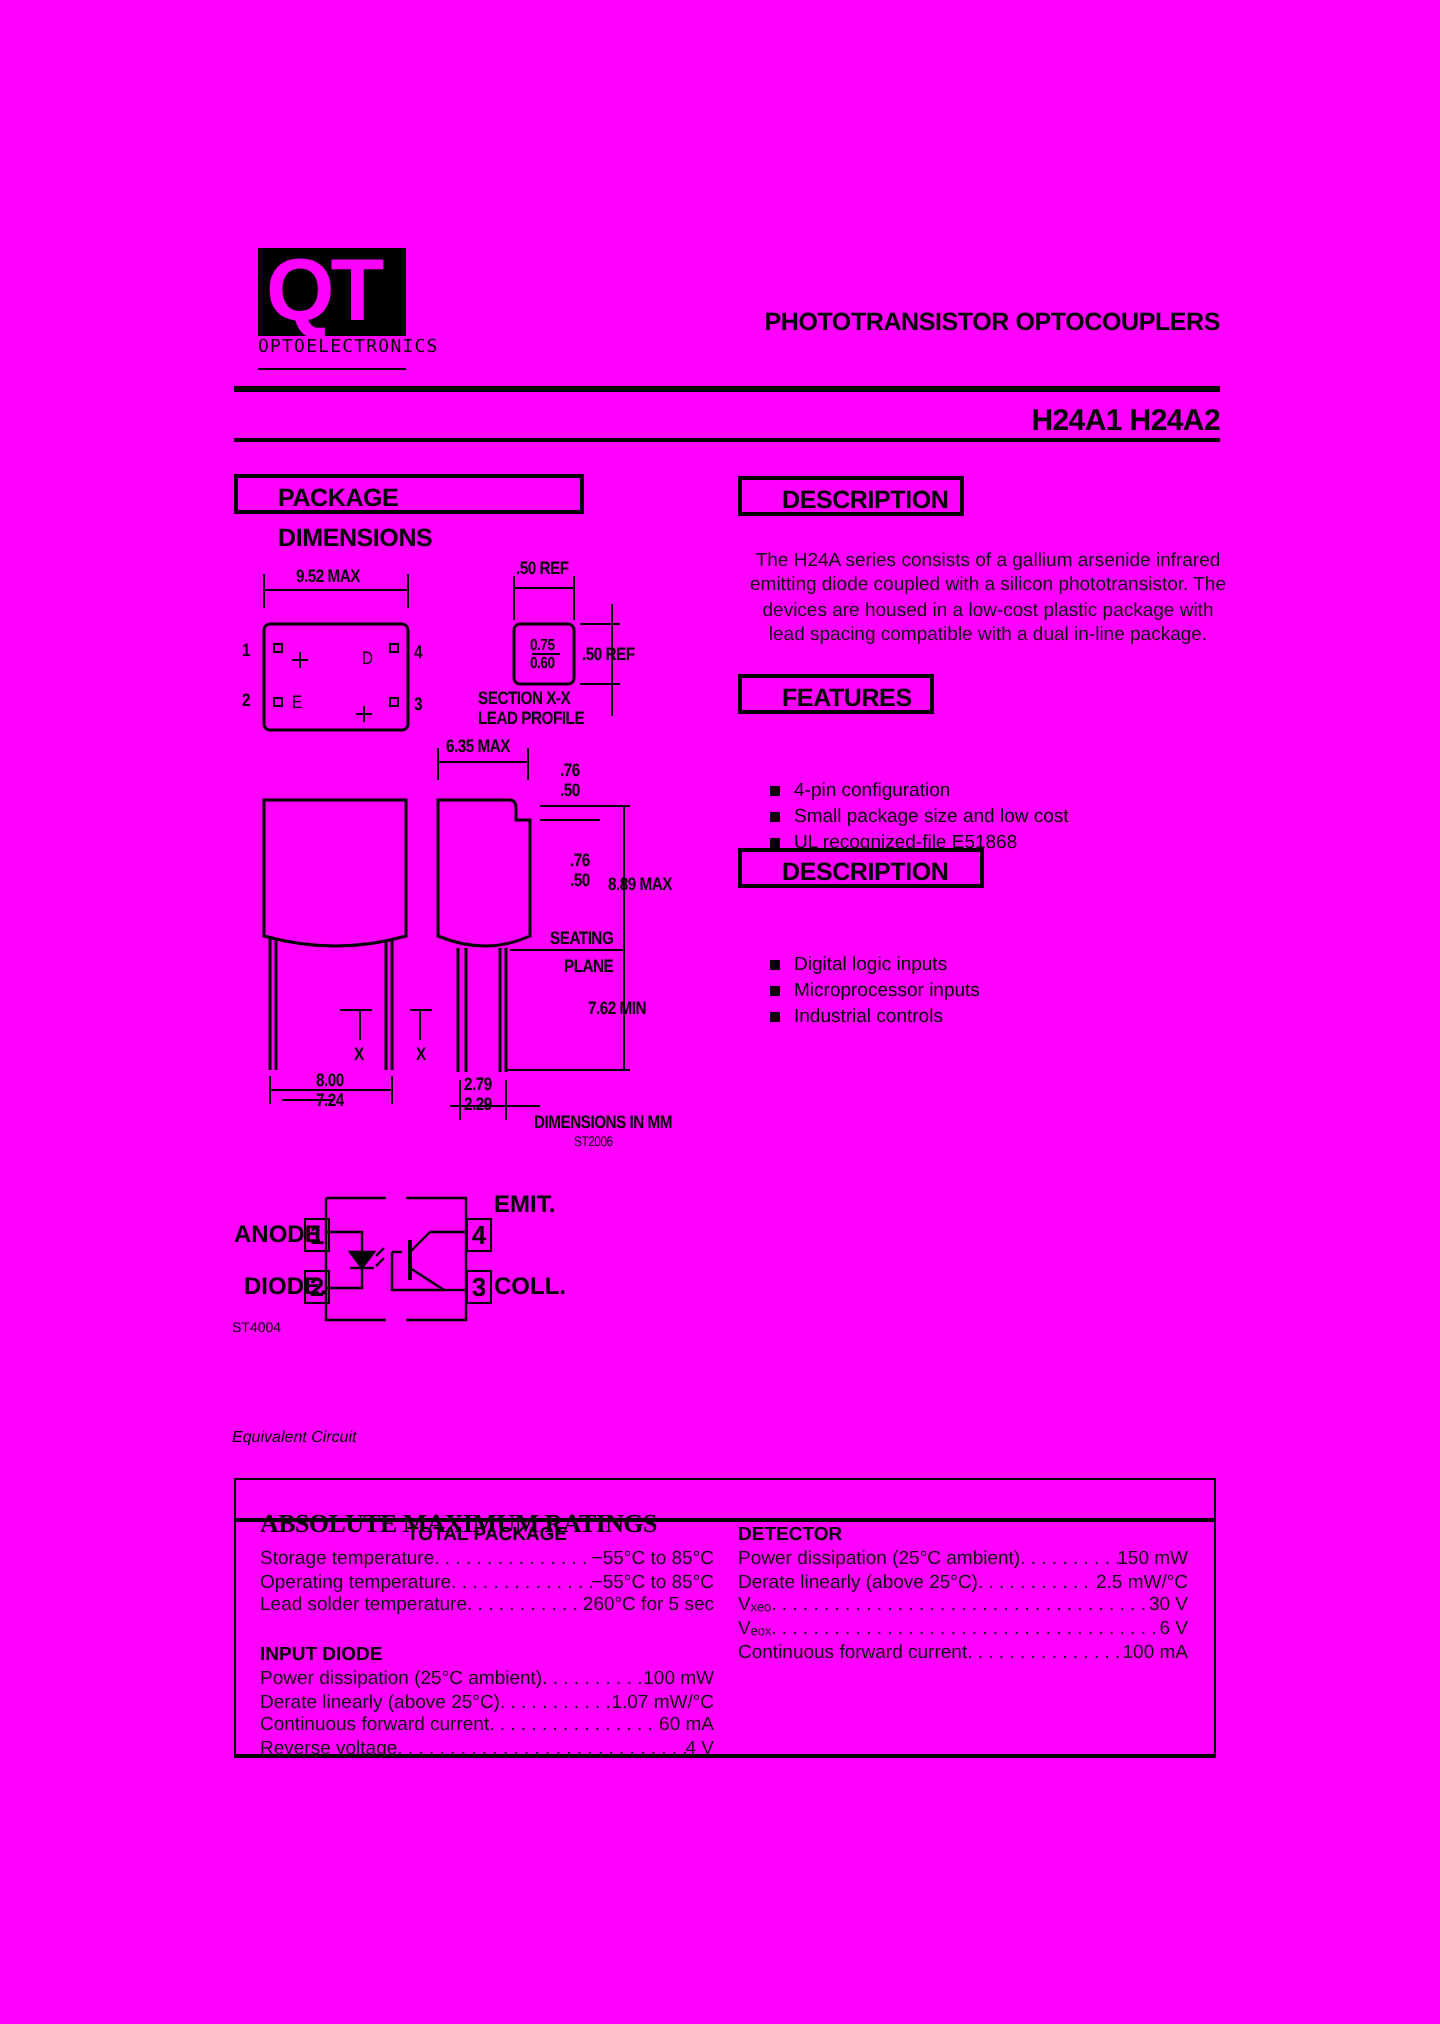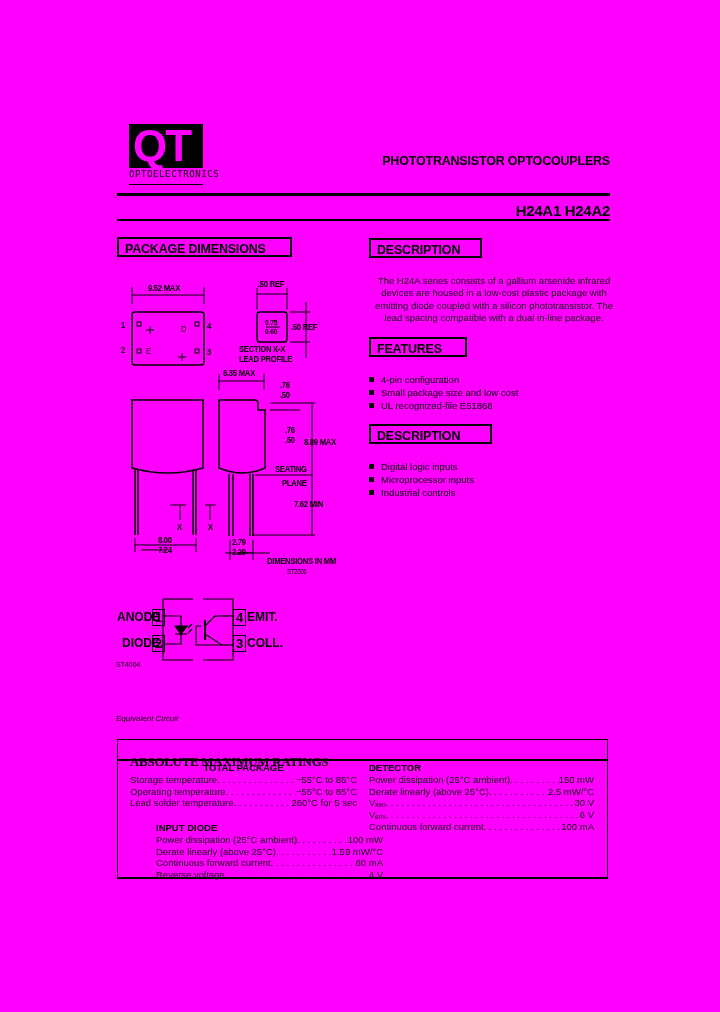--- a/index.html
+++ b/index.html
@@ -9,23 +9,23 @@
     }
     .abs { position:absolute; }
     .logo { left:117px; top:124px; width:74px; height:62px;margin-left:12px; }
     .logo .box { position:absolute; left:0; top:0; width:74px; height:44px; background:#000; }
     .logo .q { position:absolute; left:4px; top:2px; font-family:"Liberation Sans", sans-serif; font-weight:bold; font-size:44px; line-height:40px; color:#ff00ff; letter-spacing:-2px; }
     .logo .sub { position:absolute; left:0; top:44px; font-family:"DejaVu Sans Mono", monospace; font-size:9px; letter-spacing:0.6px; line-height:12px; }
     .logo .uline { position:absolute; left:0; top:60px; width:74px; height:1px; background:#000; }
     .title { right:110px; top:154px; font-weight:bold; font-size:12.5px; letter-spacing:-0.2px; }
     .rule { left:117px; width:493px; height:3px; background:#000; }
     .part { right:110px; top:202px; font-weight:bold; font-size:15px; letter-spacing:-0.3px; }
-    .secbox { border:2px solid #000; height:20px; padding:0 6px; font-weight:bold; font-size:12.5px; line-height:20px; box-sizing:border-box; letter-spacing:-0.2px; }
+    .secbox { border:2px solid #000; height:20px; padding:0 20px; font-weight:bold; font-size:12.5px; line-height:20px; box-sizing:border-box; letter-spacing:-0.2px; }
     .body-text { font-size:9.5px; line-height:12.3px; color:#111; }
-    .list { margin:0; padding:0; list-style:none; }
+    .list { margin:16px; padding:0; list-style:none; }
     .list li { font-size:9.5px; line-height:13px; position:relative; padding-left:12px; }
     .list li:before { content:""; position:absolute; left:0; top:4px; width:5px; height:5px; background:#000; }
     .dimtxt { font-family:"Liberation Sans", sans-serif; font-weight:bold; font-size:9px; letter-spacing:-0.3px; transform:scaleX(0.85); transform-origin:left top; white-space:nowrap; }
     .ratings { left:117px; top:739px; width:491px; height:140px; border:1px solid #000; border-bottom:2px solid #000; box-sizing:border-box; }
     .ratings .hdr { position:absolute; left:0; top:0; right:0; height:19px; border-bottom:2px solid #000; }
     .ratings .hdr span { position:absolute; left:12px; top:14px; font-weight:bold; font-size:13px; letter-spacing:-0.3px;font-family:Liberation Serif, serif; }
     .grp-title { font-weight:bold; font-size:9.5px; line-height:12px; }
     .row { display:flex; font-size:9.5px; line-height:11.7px; color:#111; }
     .row .lbl { white-space:nowrap; }
     .row .dots { flex:1; overflow:hidden; white-space:nowrap; }
@@ -144,22 +144,22 @@
   <div class="abs dimtxt" style="left:207px;top:321px;">4</div>
   <div class="abs dimtxt" style="left:181px;top:324px;font-weight:normal;">D</div>
   <div class="abs dimtxt" style="left:146px;top:346px;font-weight:normal;">E</div>
 </div>
 
 <div class="abs secbox" style="left:369px;top:238px;width:113px;">
   <span>DESCRIPTION</span>
 </div>
 <div class="abs body-text" style="left:369px;top:275px;width:250px;text-align:center;">
   <div>The H24A series consists of a gallium arsenide infrared</div>
+  <div>emitting diode coupled with a silicon phototransistor. The</div>
   <div>devices are housed in a low-cost plastic package with</div>
-  <div>emitting diode coupled with a silicon phototransistor. The</div>
   <div>lead spacing compatible with a dual in-line package.</div>
 </div>
 
 <div class="abs secbox" style="left:369px;top:337px;width:98px;">
   <span>FEATURES</span>
 </div>
 <ul class="abs list" style="left:369px;top:373px;">
   <li>4-pin configuration</li>
   <li>Small package size and low cost</li>
   <li>UL recognized-file E51868</li>
@@ -192,21 +192,21 @@
       <line x1="222" y1="645" x2="233" y2="645"></line>
       <line x1="201" y1="626" x2="196" y2="626"></line>
       <polyline points="196,626 196,645 222,645"></polyline>
     </g>
   </svg>
   <div class="abs pin" style="left:117px;top:610px;">ANODE</div>
   <div class="abs pinnum" style="left:152px;top:609px;">1</div>
   <div class="abs pin" style="left:122px;top:636px;">DIODE.</div>
   <div class="abs pinnum" style="left:152px;top:635px;">2</div>
   <div class="abs pinnum" style="left:233px;top:609px;">4</div>
-  <div class="abs pin" style="left:247px;top:610px;">EMIT.</div>
+  <div class="abs pin" style="left:247px;top:595px;">EMIT.</div>
   <div class="abs pinnum" style="left:233px;top:635px;">3</div>
   <div class="abs pin" style="left:247px;top:636px;">COLL.</div>
   <div class="abs" style="left:116px;top:661px;font-size:7px;">ST4004</div>
   <div class="abs caption" style="left:116px;top:714px;">Equivalent Circuit</div>
 </div>
 
 <div class="abs ratings">
   <div class="hdr">
     <span>ABSOLUTE MAXIMUM RATINGS</span>
   </div>
@@ -223,31 +223,31 @@
         <span class="dots"></span>
         <span class="val">−55°C to 85°C</span>
       </div>
     <div class="row">
         <span class="lbl">Lead solder temperature</span>
         <span class="dots"></span>
         <span class="val">260°C for 5 sec</span>
       </div>
   </div>
 
-  <div class="abs" style="left:12px;top:82px;width:227px;margin-left:26px;">
+  <div class="abs" style="left:12px;top:82px;width:227px;">
     <div class="grp-title">INPUT DIODE</div>
     <div class="row">
         <span class="lbl">Power dissipation (25°C ambient)</span>
         <span class="dots"></span>
         <span class="val">100 mW</span>
       </div>
     <div class="row">
         <span class="lbl">Derate linearly (above 25°C)</span>
         <span class="dots"></span>
-        <span class="val">1.59 mW/°C</span>
+        <span class="val">1.07 mW/°C</span>
       </div>
     <div class="row">
         <span class="lbl">Continuous forward current</span>
         <span class="dots"></span>
         <span class="val">60 mA</span>
       </div>
     <div class="row">
         <span class="lbl">Reverse voltage</span>
         <span class="dots"></span>
         <span class="val">4 V</span>

